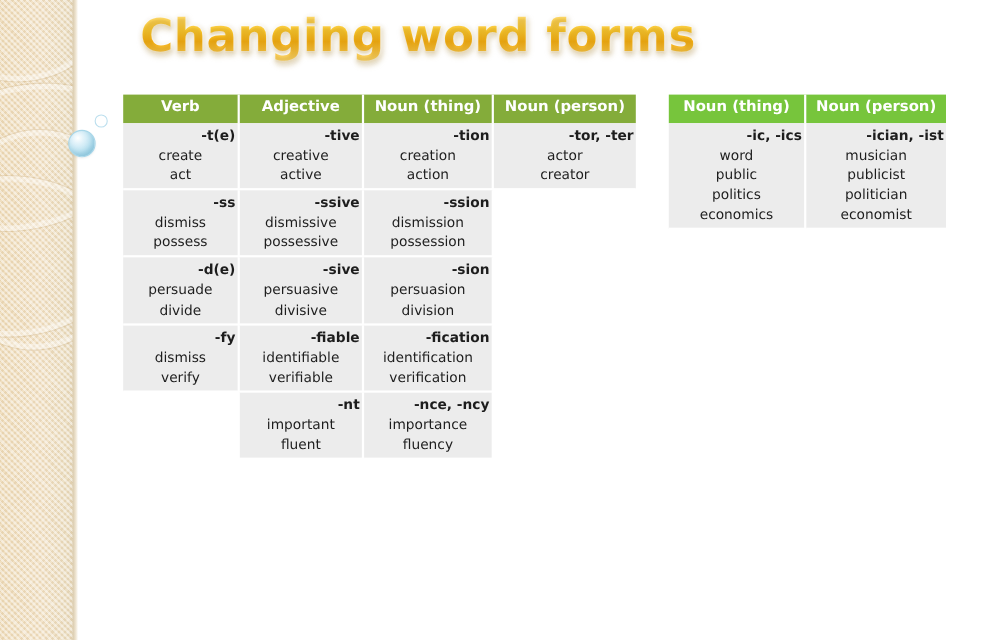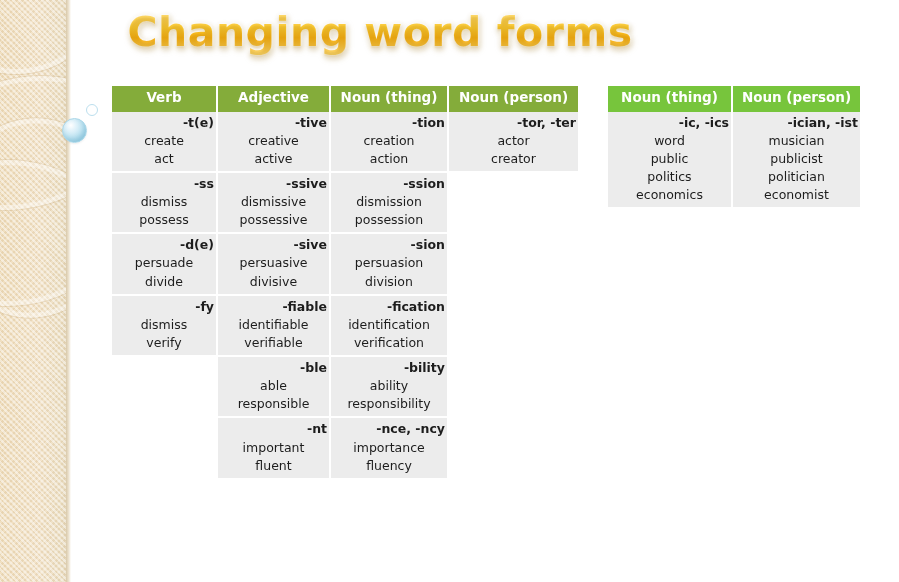--- a/index.html
+++ b/index.html
@@ -264,38 +264,20 @@
             <div class="word">identification</div>
             <div class="word">verification</div>
           </div>
         </td>
         <td class="empty-cell"></td>
       </tr>
       <tr>
         <td class="empty-cell"></td>
         <td>
           <div class="cell-lines">
-            <div class="suffix">-ble</div>
-            <div class="word">able</div>
-            <div class="word">responsible</div>
-          </div>
-        </td>
-        <td>
-          <div class="cell-lines">
-            <div class="suffix">-bility</div>
-            <div class="word">ability</div>
-            <div class="word">responsibility</div>
-          </div>
-        </td>
-        <td class="empty-cell"></td>
-      </tr>
-      <tr>
-        <td class="empty-cell"></td>
-        <td>
-          <div class="cell-lines">
             <div class="suffix">-nt</div>
             <div class="word">important</div>
             <div class="word">fluent</div>
           </div>
         </td>
         <td>
           <div class="cell-lines">
             <div class="suffix">-nce, -ncy</div>
             <div class="word">importance</div>
             <div class="word">fluency</div>

